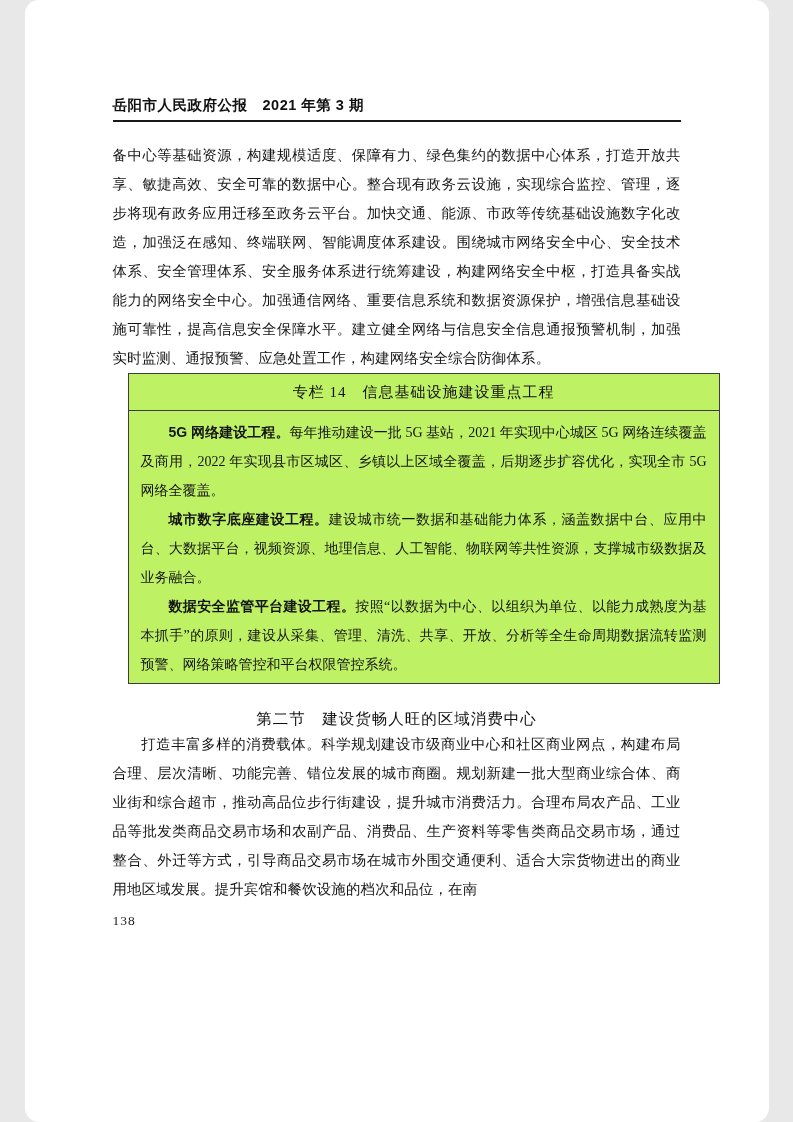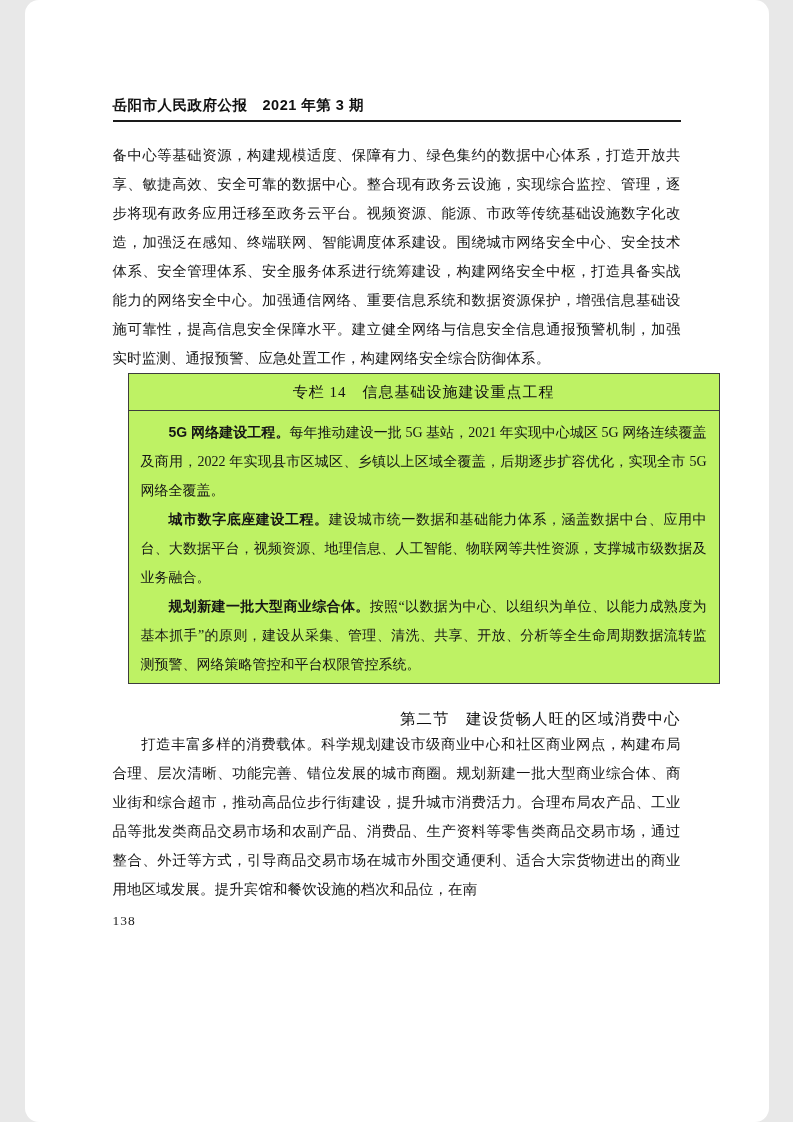--- a/index.html
+++ b/index.html
@@ -36,47 +36,47 @@
     padding:7px 12px 4px 12px;
     font-size:14px;line-height:29px;text-align:justify;color:#151515;
   }
   .box-content p{margin:0;text-indent:2em;}
   .box-item-heading{
     font-family:"Liberation Sans","DejaVu Sans",sans-serif;
     font-weight:bold;letter-spacing:0;
   }
   
   .section-heading{
-    margin:24px 0 0 0;text-align:right;
+    margin:24px 0 0 0;text-align:center;
     font-size:15.5px;line-height:22px;letter-spacing:1px;color:#111;
     font-weight:normal;
   }
   .para-consume{margin:30px 0 0 0;text-indent:2.7em;}
   .para-carrier{margin:0;text-indent:2em;}
   
   .page-number{
     margin-top:9px;font-size:13.5px;color:#222;letter-spacing:1px;
   }
 </style>
 </head>
 <body>
 
 <div class="page">
 
   <div class="page-header">岳阳市人民政府公报　2021 年第 3 期</div>
   <div class="header-rule"></div>
 
-  <p class="body-text intro-para">备中心等基础资源，构建规模适度、保障有力、绿色集约的数据中心体系，打造开放共享、敏捷高效、安全可靠的数据中心。整合现有政务云设施，实现综合监控、管理，逐步将现有政务应用迁移至政务云平台。视频资源、能源、市政等传统基础设施数字化改造，加强泛在感知、终端联网、智能调度体系建设。围绕城市网络安全中心、安全技术体系、安全管理体系、安全服务体系进行统筹建设，构建网络安全中枢，打造具备实战能力的网络安全中心。加强通信网络、重要信息系统和数据资源保护，增强信息基础设施可靠性，提高信息安全保障水平。建立健全网络与信息安全信息通报预警机制，加强实时监测、通报预警、应急处置工作，构建网络安全综合防御体系。</p>
+  <p class="body-text intro-para">备中心等基础资源，构建规模适度、保障有力、绿色集约的数据中心体系，打造开放共享、敏捷高效、安全可靠的数据中心。整合现有政务云设施，实现综合监控、管理，逐步将现有政务应用迁移至政务云平台。加快交通、能源、市政等传统基础设施数字化改造，加强泛在感知、终端联网、智能调度体系建设。围绕城市网络安全中心、安全技术体系、安全管理体系、安全服务体系进行统筹建设，构建网络安全中枢，打造具备实战能力的网络安全中心。加强通信网络、重要信息系统和数据资源保护，增强信息基础设施可靠性，提高信息安全保障水平。建立健全网络与信息安全信息通报预警机制，加强实时监测、通报预警、应急处置工作，构建网络安全综合防御体系。</p>
 
   <div class="feature-box">
     <div class="box-title">专栏 14　信息基础设施建设重点工程</div>
     <div class="box-content">
       <p><span class="box-item-heading">5G 网络建设工程。</span><span>每年推动建设一批 5G 基站，2021 年实现中心城区 5G 网络连续覆盖及商用，2022 年实现县市区城区、乡镇以上区域全覆盖，后期逐步扩容优化，实现全市 5G 网络全覆盖。</span></p>
       <p><span class="box-item-heading">城市数字底座建设工程。</span><span>建设城市统一数据和基础能力体系，涵盖数据中台、应用中台、大数据平台，视频资源、地理信息、人工智能、物联网等共性资源，支撑城市级数据及业务融合。</span></p>
-      <p><span class="box-item-heading">规划新建一批大型商业综合体。</span><span>按照“以数据为中心、以组织为单位、以能力成熟度为基本抓手”的原则，建设从采集、管理、清洗、共享、开放、分析等全生命周期数据流转监测预警、网络策略管控和平台权限管控系统。</span></p>
+      <p><span class="box-item-heading">数据安全监管平台建设工程。</span><span>按照“以数据为中心、以组织为单位、以能力成熟度为基本抓手”的原则，建设从采集、管理、清洗、共享、开放、分析等全生命周期数据流转监测预警、网络策略管控和平台权限管控系统。</span></p>
     </div>
   </div>
 
   <h2 class="section-heading">第二节　建设货畅人旺的区域消费中心</h2>
 
   <p class="body-text para-carrier">打造丰富多样的消费载体。科学规划建设市级商业中心和社区商业网点，构建布局合理、层次清晰、功能完善、错位发展的城市商圈。规划新建一批大型商业综合体、商业街和综合超市，推动高品位步行街建设，提升城市消费活力。合理布局农产品、工业品等批发类商品交易市场和农副产品、消费品、生产资料等零售类商品交易市场，通过整合、外迁等方式，引导商品交易市场在城市外围交通便利、适合大宗货物进出的商业用地区域发展。提升宾馆和餐饮设施的档次和品位，在南</p>
 
   <div class="page-number">138</div>
 
 </div>

